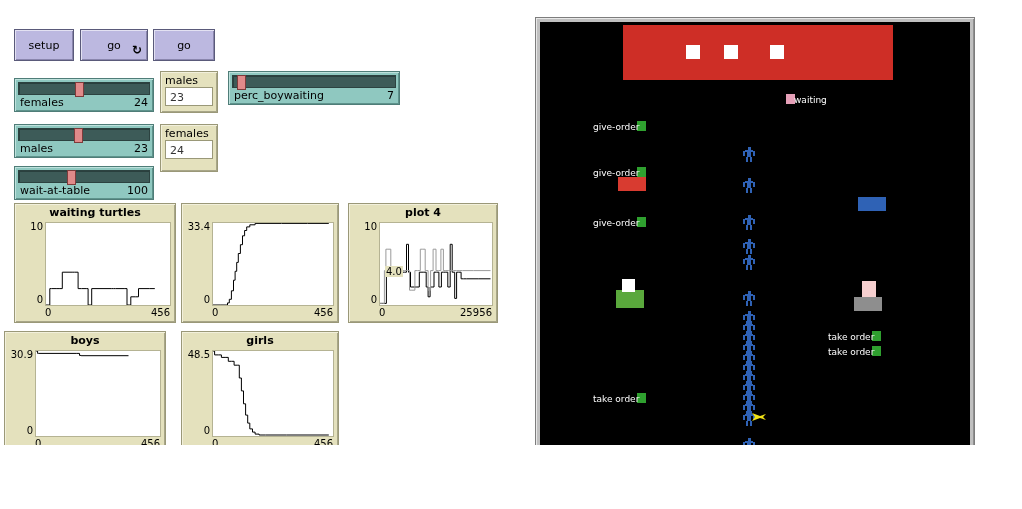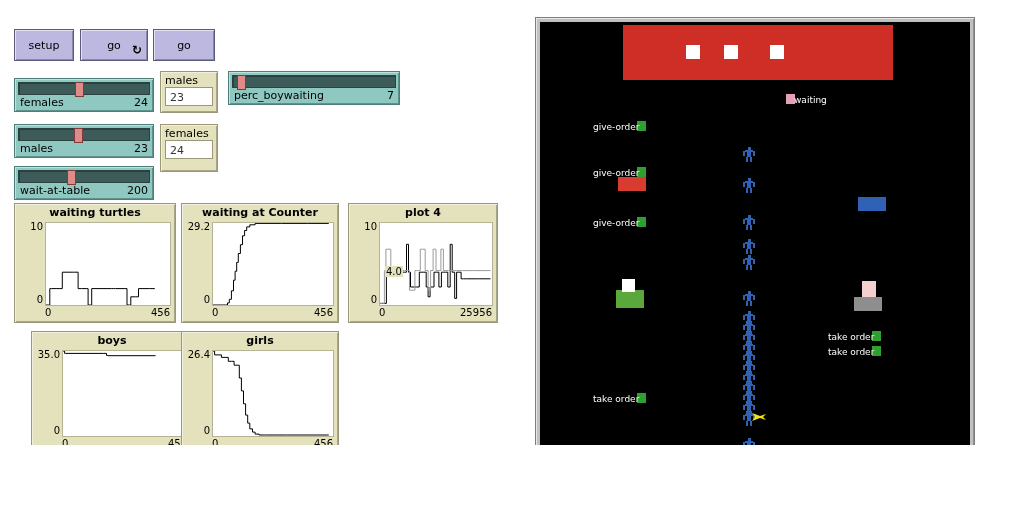--- a/index.html
+++ b/index.html
@@ -206,21 +206,21 @@
         <span>males</span>
         <span>23</span>
       </div>
     </div>
     <div class="nl-slider" style="left: 14px; top: 166px; width: 140px; height: 34px;">
       <div class="slider-track">
         <div class="slider-thumb" style="left: calc(40% - 4px);"></div>
       </div>
       <div class="slider-row">
         <span>wait-at-table</span>
-        <span>200</span>
+        <span>100</span>
       </div>
     </div>
     <div class="nl-monitor" style="left: 160px; top: 71px; width: 58px; height: 42px;">
       <div class="monitor-label">males</div>
       <div class="monitor-value-box">23</div>
     </div>
     <div class="nl-monitor" style="left: 160px; top: 124px; width: 58px; height: 48px;">
       <div class="monitor-label">females</div>
       <div class="monitor-value-box">24</div>
     </div>
@@ -232,28 +232,27 @@
             <polyline points="0.0,82.0 2.2,82.0 2.2,82.0 3.8,82.0 3.8,65.6 5.4,65.6 5.4,65.6 10.9,65.6 10.9,65.6 13.1,65.6 13.1,65.6 16.3,65.6 16.3,49.2 26.1,49.2 26.1,49.2 28.3,49.2 28.3,49.2 32.1,49.2 32.1,65.6 35.4,65.6 35.4,65.6 40.8,65.6 40.8,65.6 42.1,65.6 42.1,82.0 44.1,82.0 44.1,82.0 45.7,82.0 45.7,65.6 62.0,65.6 62.0,65.6 65.3,65.6 65.3,65.6 67.4,65.6 67.4,65.6 69.6,65.6 69.6,65.6 78.9,65.6 78.9,65.6 81.0,65.6 81.0,82.0 83.2,82.0 83.2,82.0 84.8,82.0 84.8,73.8 89.7,73.8 89.7,73.8 92.5,73.8 92.5,65.6 103.3,65.6 103.3,65.6 108.8,65.6 108.8,65.6" fill="none" stroke="#000000" stroke-width="1"></polyline>
           </svg>
         </div>
         <div class="axis-text" style="left: 3px; top: 17px; width: 25px; text-align: right;">10</div>
         <div class="axis-text" style="left: 3px; top: 90px; width: 25px; text-align: right;">0</div>
         <div class="axis-text" style="left: 30px; top: 103px;">0</div>
         <div class="axis-text" style="right: 7px; top: 103px;">456</div>
       </div>
     </div>
     <div class="nl-plot" style="left: 181px; top: 203px; width: 158px; height: 120px;">
-      <div class="plot-title">waiting at Counter</div>
       <div class="plot-canvas-wrap" style="position: absolute; left: 0px; top: 0px; width: 158px; height: 120px;">
         <div class="plot-canvas" style="left: 30px; top: 18px; width: 122px; height: 84px;">
           <svg width="120" height="82" viewBox="0 0 120 82">
             <polyline points="0.0,82.0 7.9,82.0 7.9,82.0 14.5,82.0 14.5,79.9 16.3,79.9 16.3,76.3 18.4,76.3 18.4,67.8 20.5,67.8 20.5,57.2 22.1,57.2 22.1,48.3 23.7,48.3 23.7,39.4 25.3,39.4 25.3,30.5 27.4,30.5 27.4,21.7 29.5,21.7 29.5,12.8 31.6,12.8 31.6,7.5 33.7,7.5 33.7,3.9 36.8,3.9 36.8,1.8 42.1,1.8 42.1,0.4 68.4,0.4 68.4,0.4 94.7,0.4 94.7,0.4 115.8,0.4 115.8,0.4" fill="none" stroke="#000000" stroke-width="1"></polyline>
           </svg>
         </div>
-        <div class="axis-text" style="left: 3px; top: 17px; width: 25px; text-align: right;">29.2</div>
+        <div class="axis-text" style="left: 3px; top: 17px; width: 25px; text-align: right;">33.4</div>
         <div class="axis-text" style="left: 3px; top: 90px; width: 25px; text-align: right;">0</div>
         <div class="axis-text" style="left: 30px; top: 103px;">0</div>
         <div class="axis-text" style="right: 7px; top: 103px;">456</div>
       </div>
     </div>
     <div class="nl-plot" style="left: 348px; top: 203px; width: 150px; height: 120px;">
       <div class="plot-title">plot 4</div>
       <div class="plot-canvas-wrap" style="position: absolute; left: 0px; top: 0px; width: 150px; height: 120px;">
         <div class="plot-canvas" style="left: 30px; top: 18px; width: 114px; height: 84px;">
           <svg width="112" height="82" viewBox="0 0 112 82">
@@ -262,43 +261,43 @@
           </svg>
         </div>
         <div class="axis-text" style="left: 3px; top: 17px; width: 25px; text-align: right;">10</div>
         <div class="axis-text" style="left: 3px; top: 90px; width: 25px; text-align: right;">0</div>
         <div class="axis-text" style="left: 30px; top: 103px;">0</div>
         <div class="axis-text" style="right: 7px; top: 103px;">456</div>
         <div class="inline-label" style="left: 36px; top: 62px;">4.0</div>
         <div class="inline-label" style="left: 110px; top: 103px;">259</div>
       </div>
     </div>
-    <div class="nl-plot" style="left: 31px; top: 331px; width: 162px; height: 123px;">
+    <div class="nl-plot" style="left: 4px; top: 331px; width: 162px; height: 123px;">
       <div class="plot-title">boys</div>
       <div class="plot-canvas-wrap" style="position: absolute; left: 0px; top: 0px; width: 162px; height: 123px;">
         <div class="plot-canvas" style="left: 30px; top: 18px; width: 126px; height: 87px;">
           <svg width="124" height="85" viewBox="0 0 124 85">
             <polyline points="0.0,0.0 1.6,0.0 1.6,2.4 2.7,2.4 2.7,2.4 40.8,2.4 40.8,2.4 43.5,2.4 43.5,4.4 45.1,4.4 45.1,4.7 92.5,4.7 92.5,4.7" fill="none" stroke="#000000" stroke-width="1"></polyline>
           </svg>
         </div>
-        <div class="axis-text" style="left: 3px; top: 17px; width: 25px; text-align: right;">35.0</div>
+        <div class="axis-text" style="left: 3px; top: 17px; width: 25px; text-align: right;">30.9</div>
         <div class="axis-text" style="left: 3px; top: 93px; width: 25px; text-align: right;">0</div>
         <div class="axis-text" style="left: 30px; top: 106px;">0</div>
         <div class="axis-text" style="right: 7px; top: 106px;">456</div>
       </div>
     </div>
     <div class="nl-plot" style="left: 181px; top: 331px; width: 158px; height: 123px;">
       <div class="plot-title">girls</div>
       <div class="plot-canvas-wrap" style="position: absolute; left: 0px; top: 0px; width: 158px; height: 123px;">
         <div class="plot-canvas" style="left: 30px; top: 18px; width: 122px; height: 87px;">
           <svg width="120" height="85" viewBox="0 0 120 85">
             <polyline points="0.0,0.0 1.6,0.0 1.6,3.9 5.3,3.9 5.3,3.9 8.4,3.9 8.4,6.4 12.1,6.4 12.1,6.4 15.3,6.4 15.3,10.3 18.4,10.3 18.4,10.3 21.1,10.3 21.1,14.2 24.2,14.2 24.2,14.2 26.3,14.2 26.3,27.0 28.4,27.0 28.4,39.9 30.5,39.9 30.5,52.8 32.6,52.8 32.6,64.1 34.7,64.1 34.7,72.1 36.8,72.1 36.8,77.9 39.5,77.9 39.5,81.1 42.1,81.1 42.1,83.1 46.1,83.1 46.1,84.0 52.6,84.0 52.6,84.0 73.7,84.0 73.7,84.0 100.0,84.0 100.0,84.0 115.8,84.0 115.8,84.0" fill="none" stroke="#000000" stroke-width="1"></polyline>
           </svg>
         </div>
-        <div class="axis-text" style="left: 3px; top: 17px; width: 25px; text-align: right;">26.4</div>
+        <div class="axis-text" style="left: 3px; top: 17px; width: 25px; text-align: right;">48.5</div>
         <div class="axis-text" style="left: 3px; top: 93px; width: 25px; text-align: right;">0</div>
         <div class="axis-text" style="left: 30px; top: 106px;">0</div>
         <div class="axis-text" style="right: 7px; top: 106px;">456</div>
       </div>
     </div>
     <div id="world-frame" style="left: 535px; top: 17px; width: 440px; height: 443px;"></div>
     <div id="world-view" style="left: 540px; top: 22px; width: 430px; height: 433px; background: rgb(0, 0, 0);">
       <div class="patch" style="left: 83px; top: 3px; width: 270px; height: 55px; background: rgb(206, 46, 38);"></div>
       <div class="patch" style="left: 146px; top: 23px; width: 14px; height: 14px; background: rgb(255, 255, 255);"></div>
       <div class="patch" style="left: 184px; top: 23px; width: 14px; height: 14px; background: rgb(255, 255, 255);"></div>

